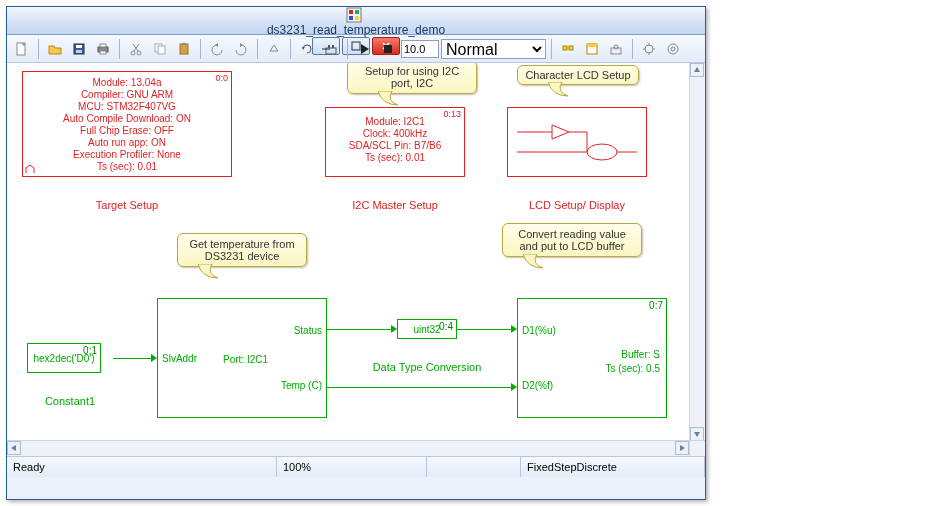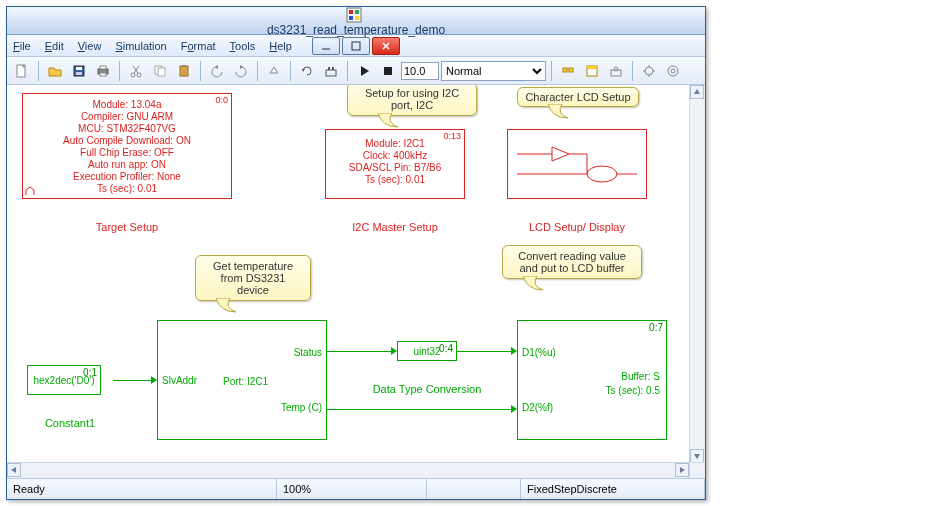--- a/index.html
+++ b/index.html
@@ -12,21 +12,21 @@
   .winbtns { display:flex; gap:2px; }
   .winbtn { width:28px; height:18px; border:1px solid #5577a9; border-radius:2px; background:linear-gradient(#eef4fc,#cfe0f5); display:flex; align-items:center; justify-content:center; font-size:10px; color:#234; }
   .winbtn.close { background:linear-gradient(#f47a6f,#d62c1a); color:#fff; border-color:#a51d0e; }
   .menubar { height:22px; background:linear-gradient(#f5f9ff,#dfe9f8); display:flex; align-items:center; padding:0 6px; gap:14px; border-bottom:1px solid #b7c9e2; }
   .menuitem { color:#1b3a63; }
   .menuitem .ul { text-decoration: underline; }
   .toolbar { height:28px; background:linear-gradient(#f5f9ff,#e4ecf8); display:flex; align-items:center; padding:0 4px; gap:2px; border-bottom:1px solid #b7c9e2; }
   .tbtn { width:22px; height:22px; display:flex; align-items:center; justify-content:center; border:1px solid transparent; border-radius:2px; }
   .sep { width:1px; height:20px; background:#9db5d7; margin:0 3px; }
   .toolbar input.time { width:38px; height:18px; font-size:11px; border:1px solid #8aa0c3; padding:0 2px; }
-  .toolbar select.mode { height:20px; width:105px; font-size:11px; border:1px solid #8aa0c3; background:#fff; }
+  .toolbar select.mode { height:20px; width:105px; font-size:16px; border:1px solid #8aa0c3; background:#fff; }
   .canvas { position:relative; background:#fff; height:394px; overflow:hidden; border-bottom:1px solid #b7c9e2; }
   .statusbar { height:20px; background:linear-gradient(#f5f9ff,#e4ecf8); display:flex; align-items:center; font-size:11px; }
   .statusbar .cell { border-right:1px solid #b7c9e2; padding:0 6px; height:100%; display:flex; align-items:center; }
   .block { position:absolute; border:1px solid; background:#fff; }
   .block.red { border-color:#d22; color:#d22; }
   .block.green { border-color:#0a0; color:#0a0; }
   .block .priority { position:absolute; top:1px; right:3px; font-size:9px; color:#d22; }
   .block.green .priority { position:absolute; top:1px; right:3px; font-size:10px; color:#080; }
   .blocklabel { position:absolute; font-size:11px; text-align:center;margin-top:20px; }
   .blocklabel.red { color:#d22; }
@@ -69,29 +69,20 @@
         </div>
       <div class="winbtn close">
           <svg width="10" height="10">
             <line x1="2" y1="2" x2="8" y2="8" stroke="#fff" stroke-width="1.5"></line>
             <line x1="8" y1="2" x2="2" y2="8" stroke="#fff" stroke-width="1.5"></line>
           </svg>
         </div>
     </div>
   </div>
 
-  <div class="menubar">
-    <span class="menuitem"><span class="ul">F</span><span>ile</span></span>
-    <span class="menuitem"><span class="ul">E</span>dit</span>
-    <span class="menuitem"><span class="ul">V</span>iew</span>
-    <span class="menuitem"><span class="ul">S</span>imulation</span>
-    <span class="menuitem">F<span class="ul">o</span>rmat</span>
-    <span class="menuitem"><span class="ul">T</span>ools</span>
-    <span class="menuitem"><span class="ul">H</span>elp</span>
-  </div>
 
   <div class="toolbar">
     <div class="tbtn">
         <svg width="14" height="14">
           <rect x="2" y="1" width="8" height="12" fill="#fff" stroke="#888"></rect>
           <polyline points="8,1 10,3 8,3 8,1" fill="#ddd" stroke="#888"></polyline>
         </svg>
       </div>
     <div class="sep"></div>
     <div class="tbtn">
@@ -300,21 +291,21 @@
 
     <div class="block green" style="left:510px; top:235px; width:150px; height:120px;">
       <span class="priority">0:7</span>
       <span class="portlabel" style="left:4px; top:26px;">D1(%u)</span>
       <span class="portlabel" style="left:4px; bottom:26px;">D2(%f)</span>
       <span class="portlabel" style="right:6px; top:50px; text-align:right;">Buffer: S</span>
       <span class="portlabel" style="right:6px; top:64px; text-align:right;">Ts (sec): 0.5</span>
     </div>
     <div class="blocklabel green" style="left:510px; top:357px; width:150px;">Printf</div>
 
-    <div class="callout" style="left:188px; top:170px; width:116px;">
+    <div class="callout" style="left:170px; top:170px; width:130px;">
       <div>Get temperature from DS3231 device</div>
       <svg style="position:absolute; left:20px; bottom:-14px;" width="24" height="16">
           <path d="M0 0 Q4 14 20 14 Q8 10 14 0 Z" fill="#fcf6c2" stroke="#b8a842"></path>
         </svg>
     </div>
 
     <div class="callout" style="left:495px; top:160px; width:140px;">
       <div>Convert reading value and put to LCD buffer</div>
       <svg style="position:absolute; left:20px; bottom:-14px;" width="24" height="16">
           <path d="M0 0 Q4 14 20 14 Q8 10 14 0 Z" fill="#fcf6c2" stroke="#b8a842"></path>

